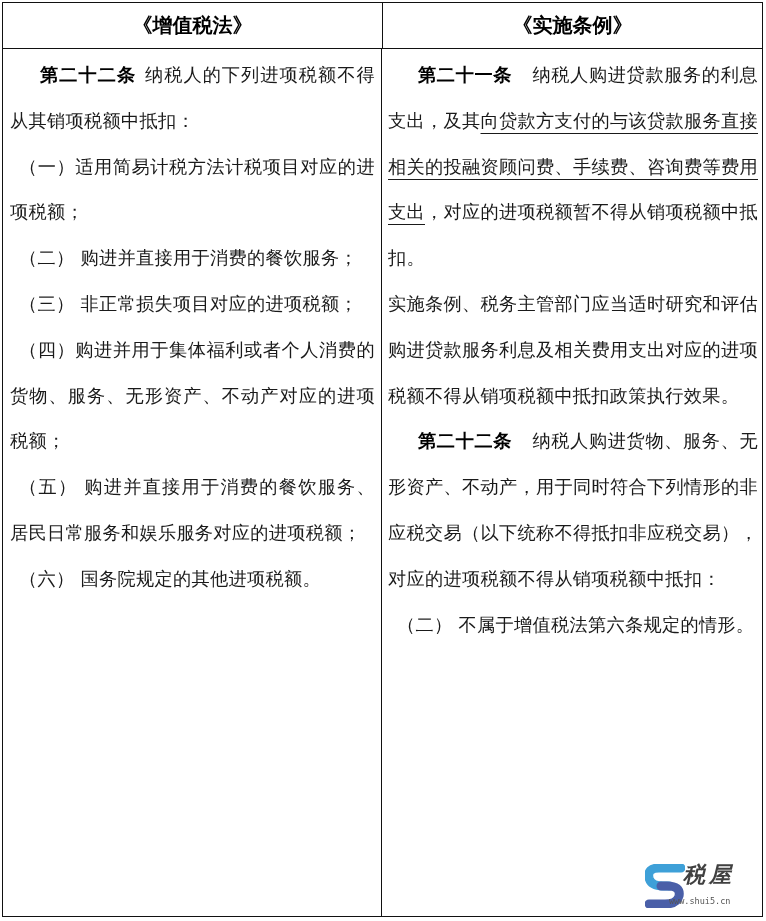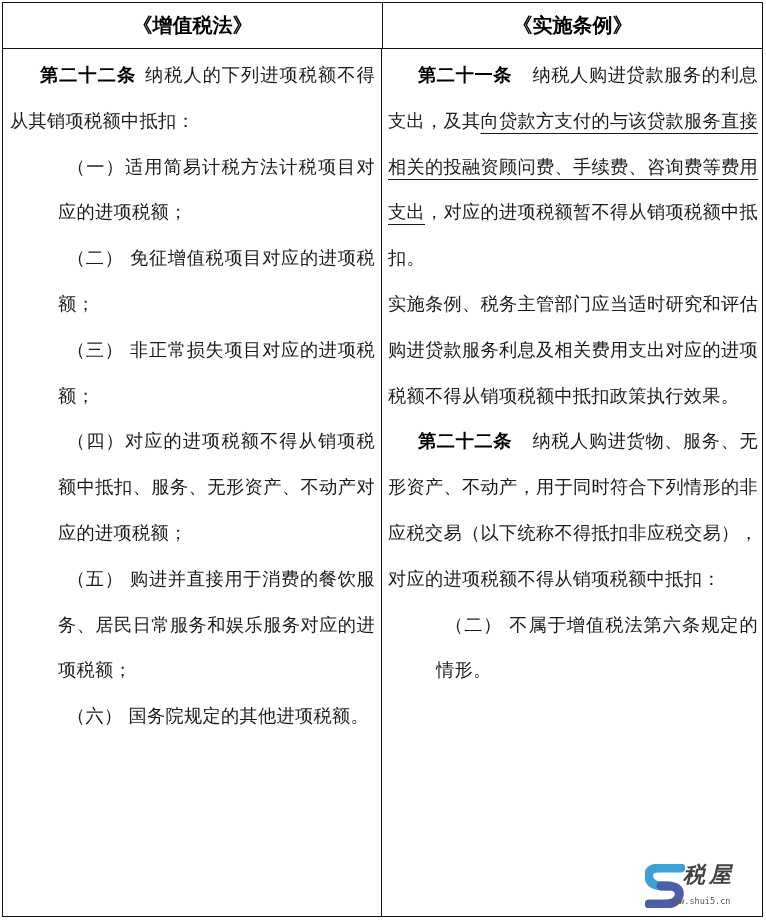--- a/index.html
+++ b/index.html
@@ -29,21 +29,21 @@
       position: absolute; left: 0; top: 45px; right: 0; bottom: 0;
       display: flex;
     }
     .col { box-sizing: border-box; padding: 4px 6px 0 7px; }
     .col.left { width: 379px; border-right: 1.5px solid #111; }
     .col.right { flex: 1; padding-left: 6px; padding-right: 4px; }
     .para {
       font-size: 18.2px; line-height: 45.8px; margin: 0;
       letter-spacing: 0.3px; text-align: justify;
     }
-    .para.indent { text-indent: 9px; margin-left: 48px; }
+    .para.indent { text-indent: 9px; }
     .article-no { font-weight: bold; color: #000; margin-left: 30px; }
     .gap { display: inline-block; width: 8px; }
     .gap.wide { width: 20px; }
     .ul { text-decoration: underline; text-underline-offset: 6px; text-decoration-thickness: 1.2px; }
     .watermark {
       position: absolute; left: 645px; top: 858px; width: 121px; height: 60px;
     }
     .wm-text {
       position: absolute; left: 38px; top: 2px;
       font-family: "DejaVu Serif", serif; font-size: 22px; color: #404040;
@@ -63,23 +63,23 @@
     <div class="header-cell right">《实施条例》</div>
   </div>
 
   <div class="body-row">
 
     <div class="col left">
       <p class="para">
         <span class="article-no">第二十二条</span><span class="gap"></span><span>纳税人的下列进项税额不得从其销项税额中抵扣：</span>
       </p>
       <p class="para indent">（一）适用简易计税方法计税项目对应的进项税额；</p>
-      <p class="para indent">（二） 免征增值税项目对应的进项税额；</p>
+      <p class="para indent">（二） 购进并直接用于消费的餐饮服务；</p>
       <p class="para indent">（三） 非正常损失项目对应的进项税额；</p>
-      <p class="para indent">（四）对应的进项税额不得从销项税额中抵扣、服务、无形资产、不动产对应的进项税额；</p>
+      <p class="para indent">（四）购进并用于集体福利或者个人消费的货物、服务、无形资产、不动产对应的进项税额；</p>
       <p class="para indent">（五） 购进并直接用于消费的餐饮服务、居民日常服务和娱乐服务对应的进项税额；</p>
       <p class="para indent">（六） 国务院规定的其他进项税额。</p>
     </div>
 
     <div class="col right">
       <p class="para">
         <span class="article-no">第二十一条</span><span class="gap wide"></span><span>纳税人购进贷款服务的利息支出，及其</span><span class="ul">向贷款方支付的与该贷款服务直接相关的投融资顾问费、手续费、咨询费等费用支出</span><span>，对应的进项税额暂不得从销项税额中抵扣。</span>
       </p>
       <p class="para">实施条例、税务主管部门应当适时研究和评估购进贷款服务利息及相关费用支出对应的进项税额不得从销项税额中抵扣政策执行效果。</p>
       <p class="para">

